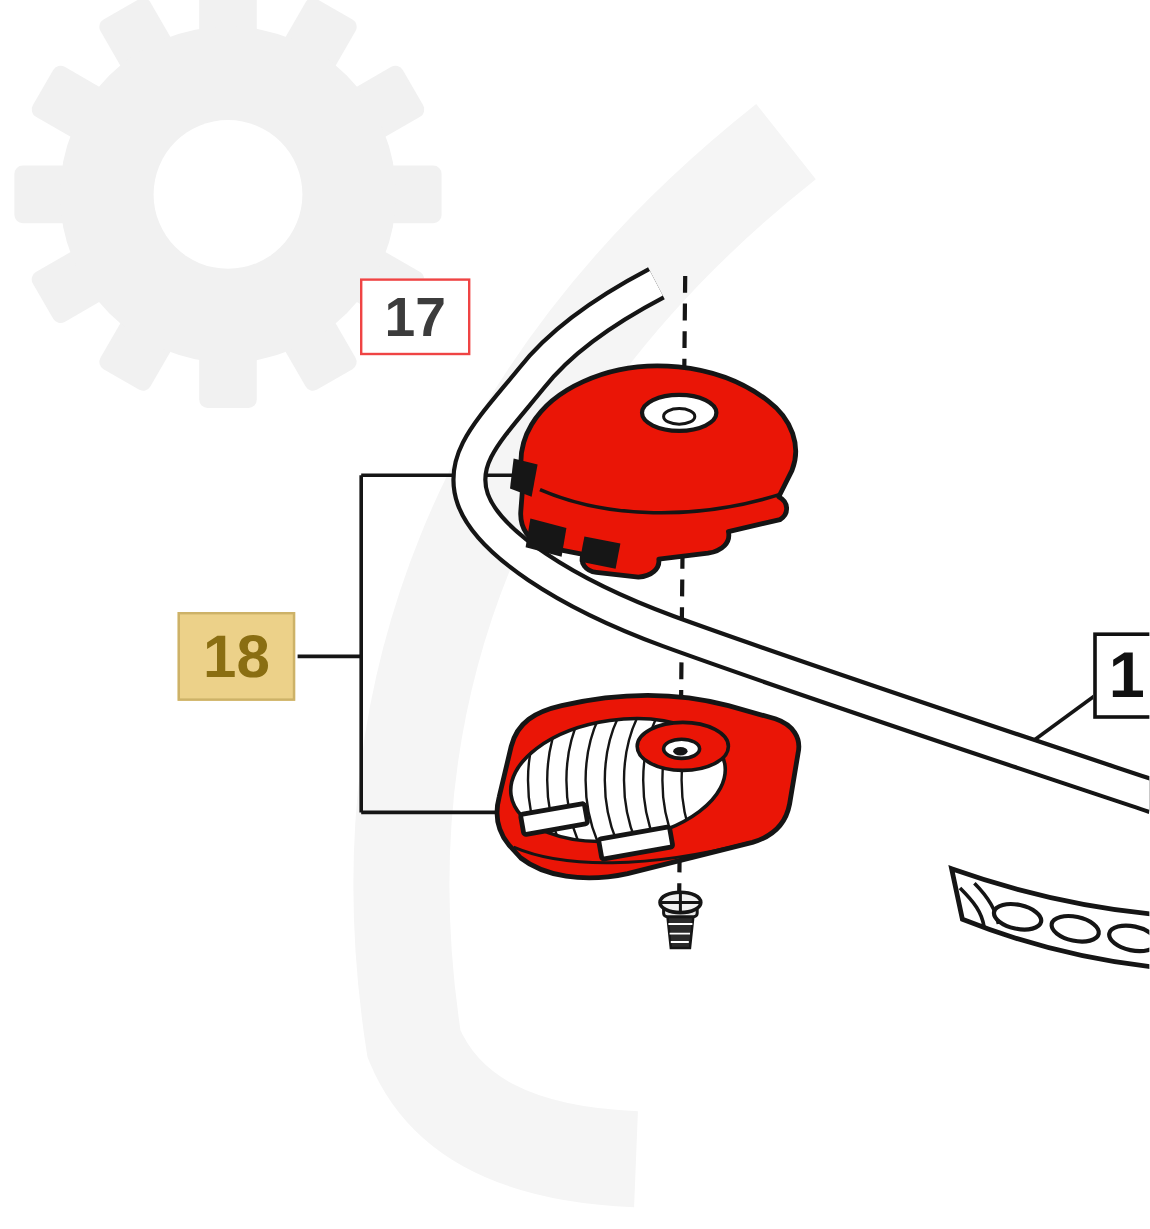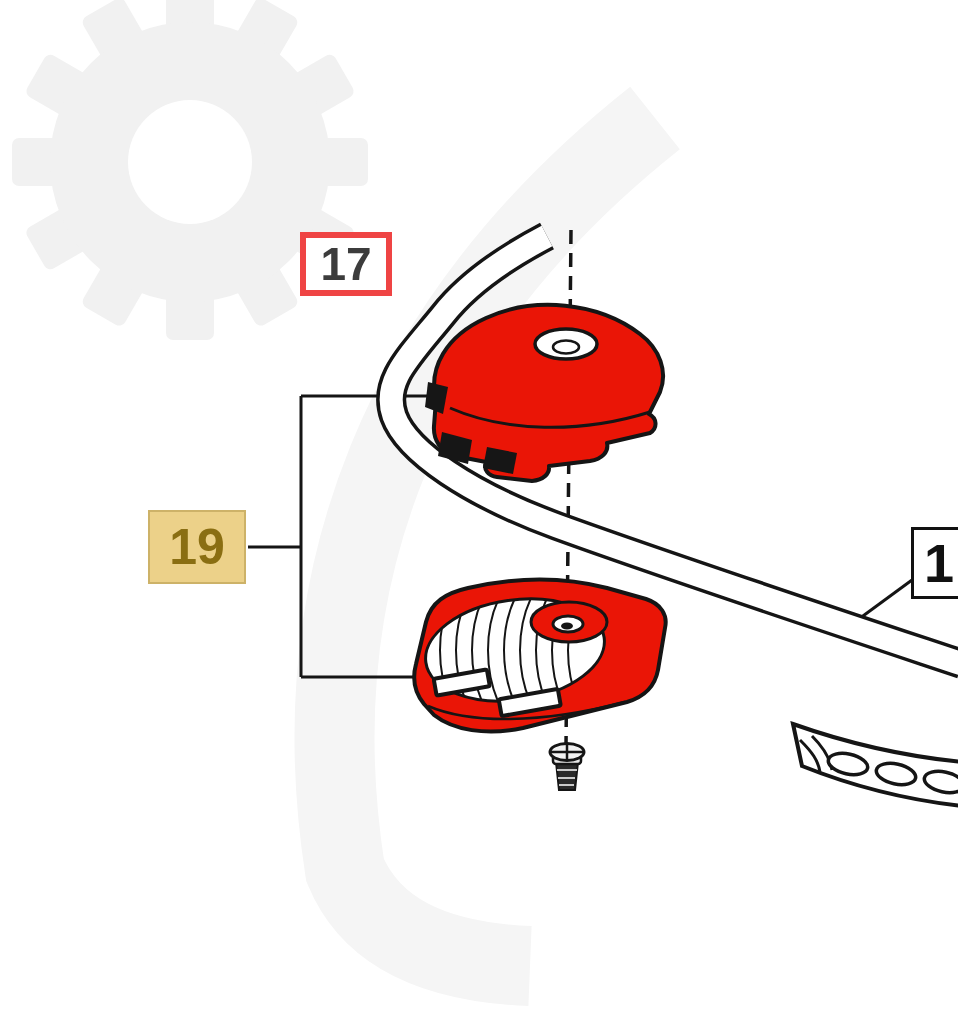--- a/index.html
+++ b/index.html
@@ -14,21 +14,21 @@
   .callout{
     position:absolute;
     display:flex;align-items:center;justify-content:center;
     font-weight:bold;
     background:#ffffff;
     box-sizing:border-box;
     user-select:none;
   }
   .callout-17{
     left:300px;top:232px;width:92px;height:64px;
-    border:6px solid #ef4444;
+    border:2px solid #ef4444;
     color:var(--callout-default-text,#3c3c3c);
     font-size:46px;
   }
   .callout-18{
     left:148px;top:510px;width:98px;height:74px;
     border:2px solid #cdb268;
     background:var(--callout-highlight-bg,#ecd189);
     color:var(--callout-highlight-text,#8a6e12);
     font-size:50px;
   }
@@ -129,20 +129,20 @@
       <ellipse cx="896" cy="774" rx="20" ry="10" transform="rotate(12 896 774)" fill="#ffffff" stroke="#151515" stroke-width="3.5"></ellipse>
       <ellipse cx="944" cy="782" rx="20" ry="10" transform="rotate(12 944 782)" fill="#ffffff" stroke="#151515" stroke-width="3.5"></ellipse>
     </g>
   </svg>
 
   <div class="callout callout-17">
     <span>17</span>
   </div>
 
   <div class="callout callout-18">
-    <span>19</span>
+    <span>18</span>
   </div>
 
   <div class="callout callout-1">
     <span>1</span>
   </div>
 
 </div>
 
 </body></html>

